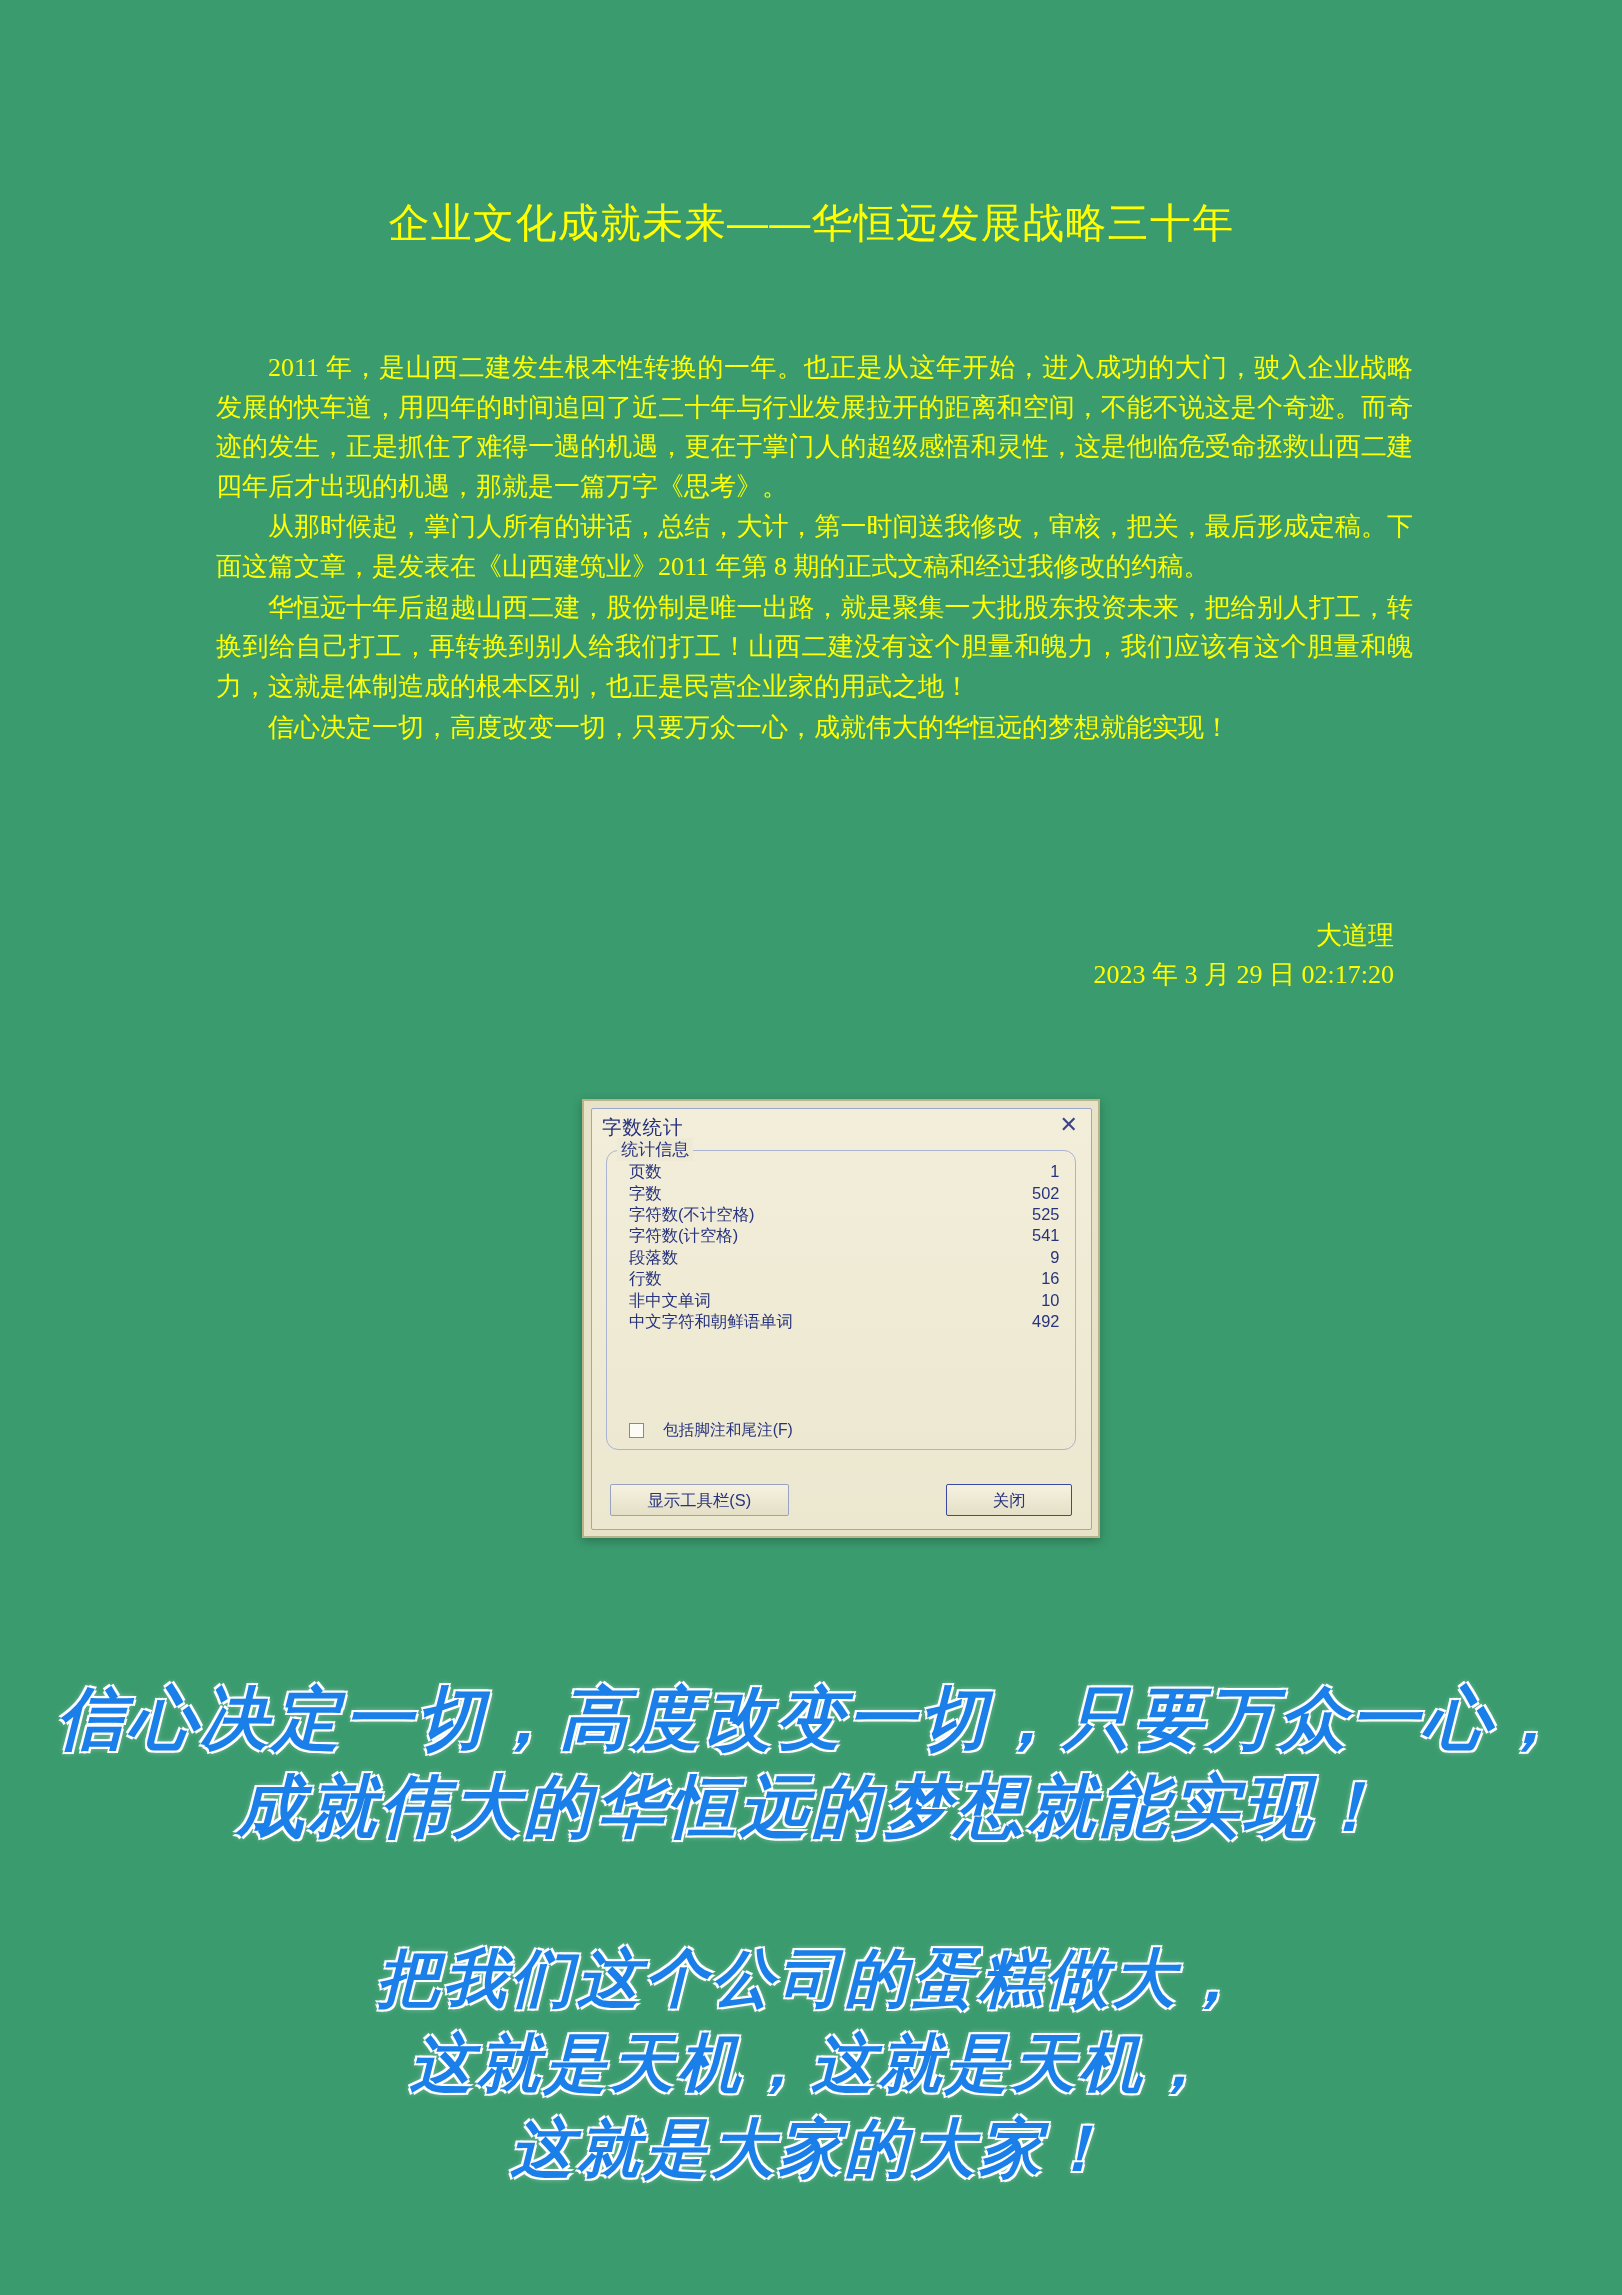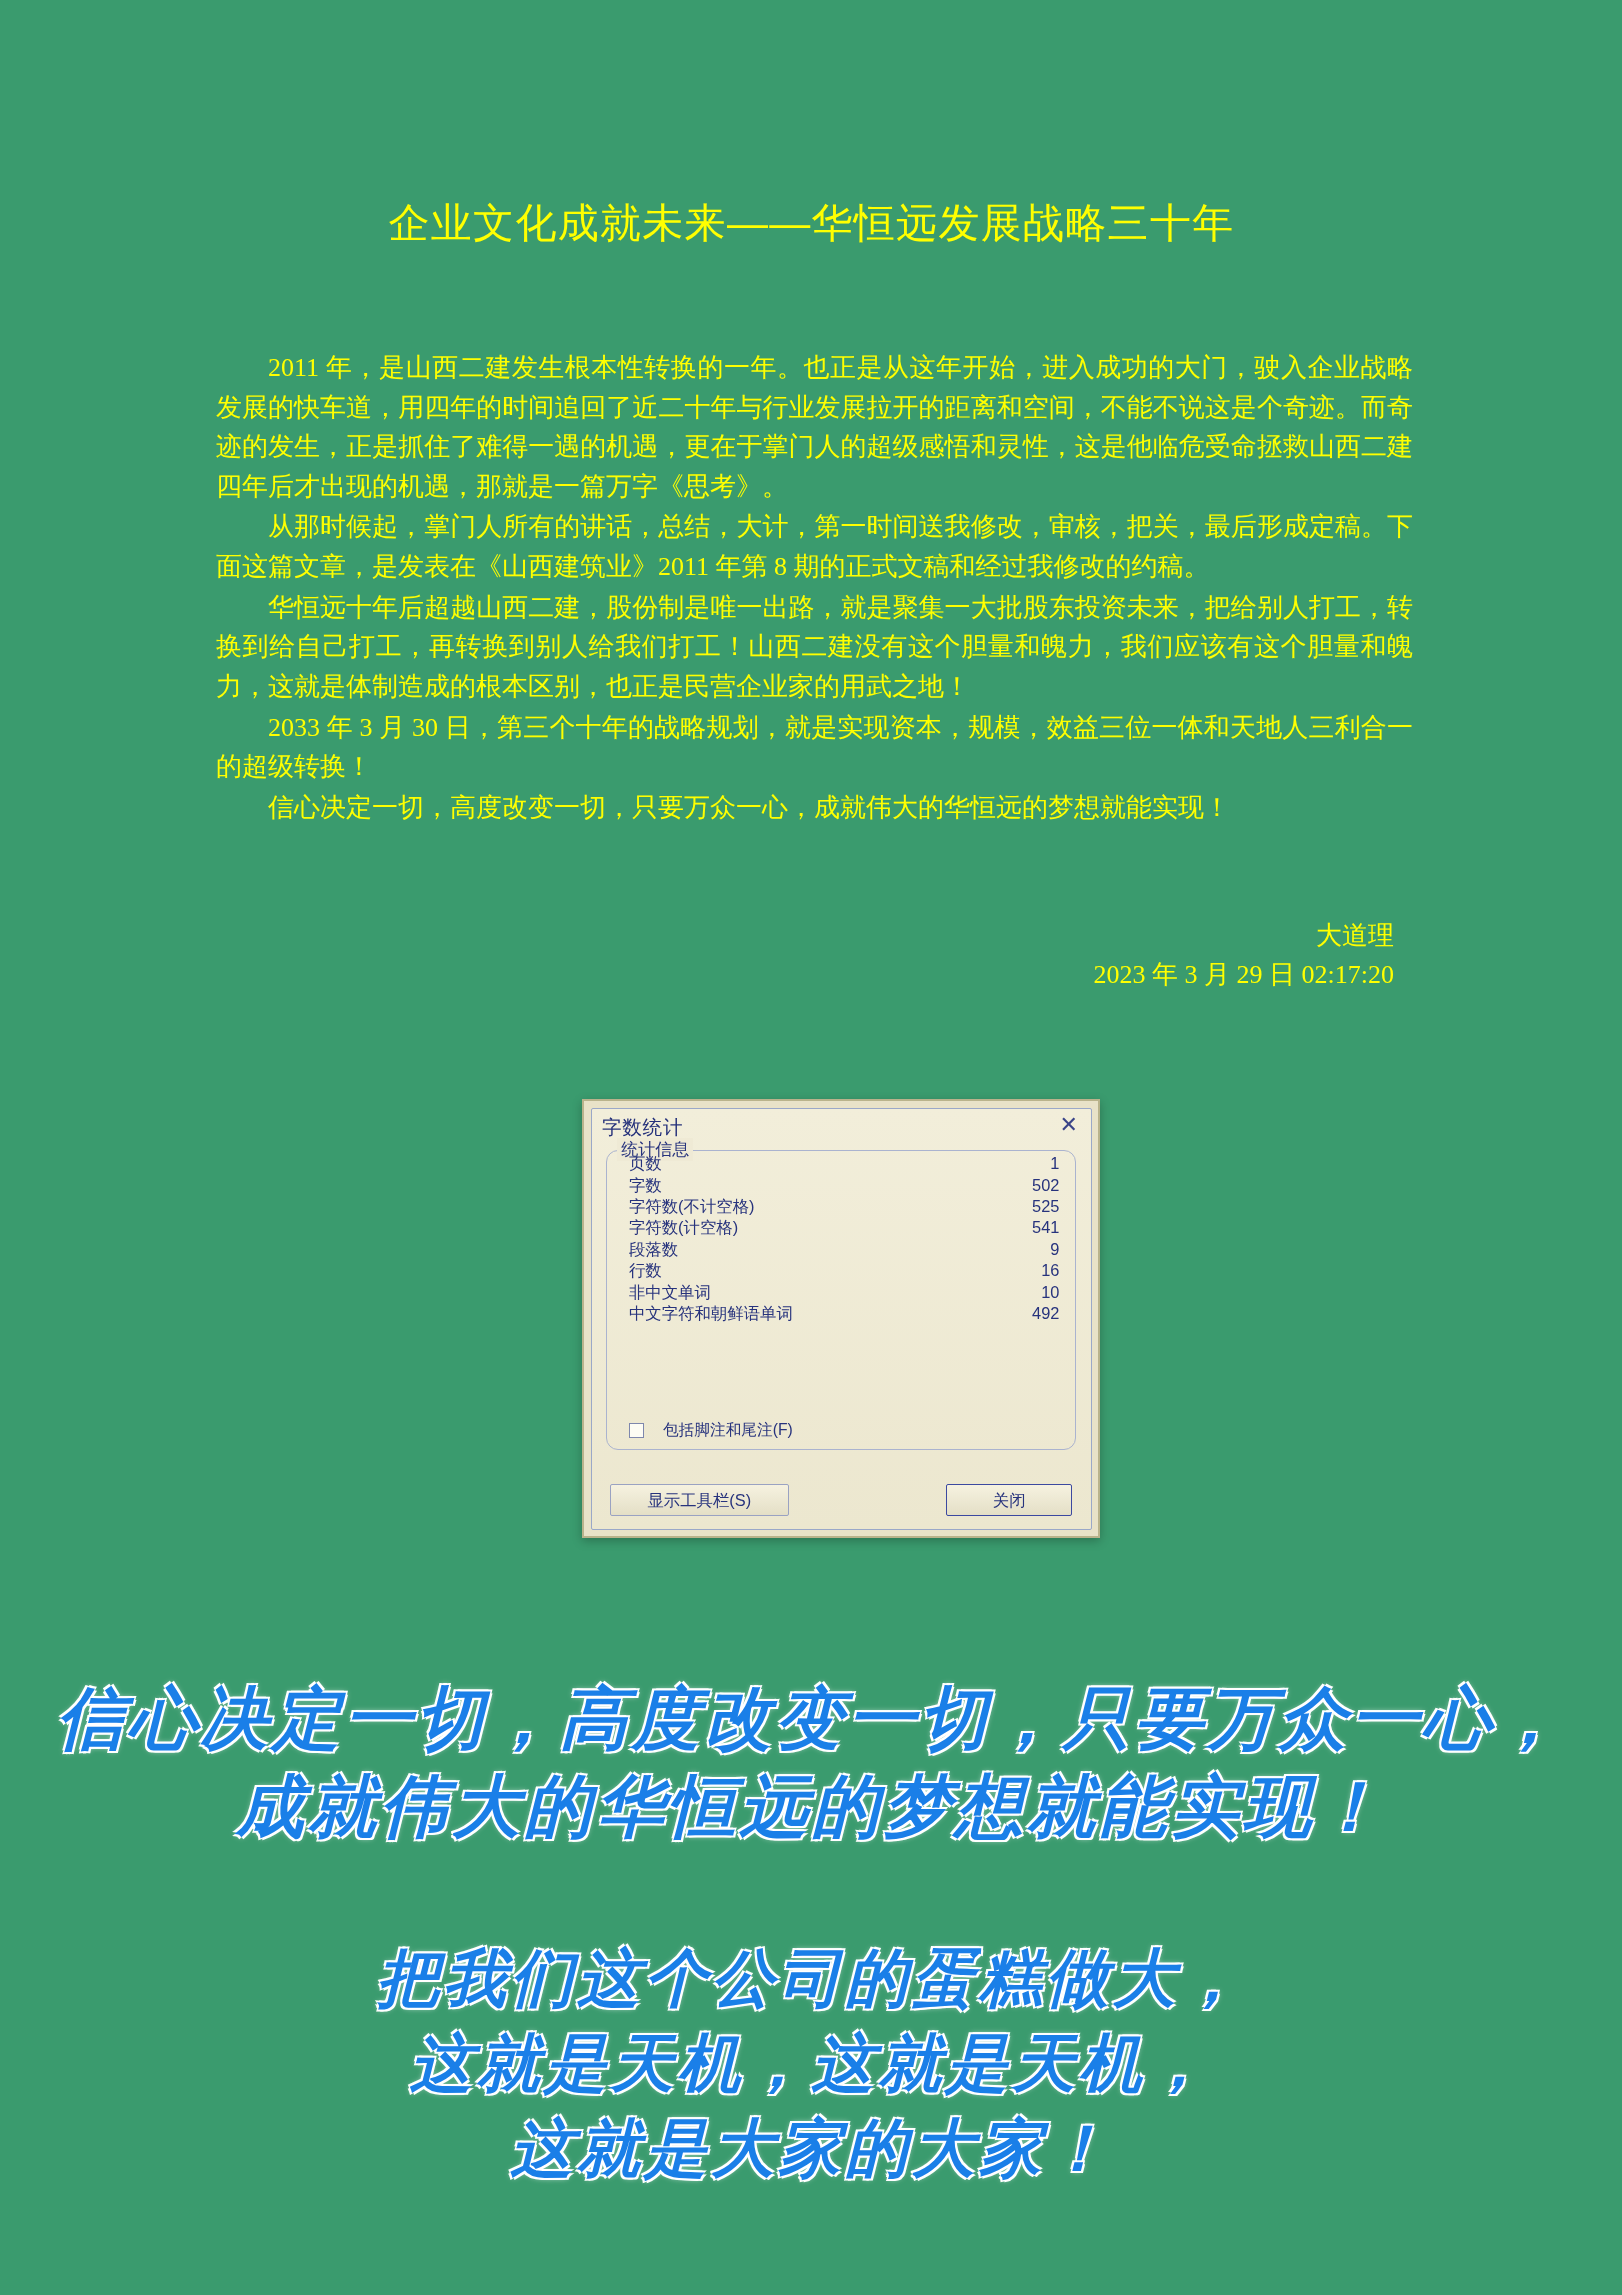--- a/index.html
+++ b/index.html
@@ -194,38 +194,37 @@
 <body>
 
 <div class="page">
 
   <div class="doc-title">企业文化成就未来——华恒远发展战略三十年</div>
 
   <div class="body-text">
     <p>2011 年，是山西二建发生根本性转换的一年。也正是从这年开始，进入成功的大门，驶入企业战略发展的快车道，用四年的时间追回了近二十年与行业发展拉开的距离和空间，不能不说这是个奇迹。而奇迹的发生，正是抓住了难得一遇的机遇，更在于掌门人的超级感悟和灵性，这是他临危受命拯救山西二建四年后才出现的机遇，那就是一篇万字《思考》。</p>
     <p>从那时候起，掌门人所有的讲话，总结，大计，第一时间送我修改，审核，把关，最后形成定稿。下面这篇文章，是发表在《山西建筑业》2011 年第 8 期的正式文稿和经过我修改的约稿。</p>
     <p>华恒远十年后超越山西二建，股份制是唯一出路，就是聚集一大批股东投资未来，把给别人打工，转换到给自己打工，再转换到别人给我们打工！山西二建没有这个胆量和魄力，我们应该有这个胆量和魄力，这就是体制造成的根本区别，也正是民营企业家的用武之地！</p>
-    <p>2033 年 3 月 30 日，第三个十年的战略规划，就是实现资本，规模，效益三位一体和天地人三利合一的超级转换！</p>
     <p>信心决定一切，高度改变一切，只要万众一心，成就伟大的华恒远的梦想就能实现！</p>
   </div>
 
   <div class="sign">
     <div>大道理</div>
     <div>2023 年 3 月 29 日 02:17:20</div>
   </div>
 
   <div class="photo">
     <div class="dlg">
       <div class="dlg-title-bar">
         <span>字数统计</span>
         <span class="dlg-close">✕</span>
       </div>
       <div class="dlg-group">
         <div class="dlg-group-label">统计信息</div>
-        <div style="padding-top:2px">
+        <div style="padding-top:10px">
           <div class="stat-row">
             <span>页数</span>
             <span class="v">1</span>
           </div>
           <div class="stat-row">
             <span>字数</span>
             <span class="v">502</span>
           </div>
           <div class="stat-row">
             <span>字符数(不计空格)</span>

